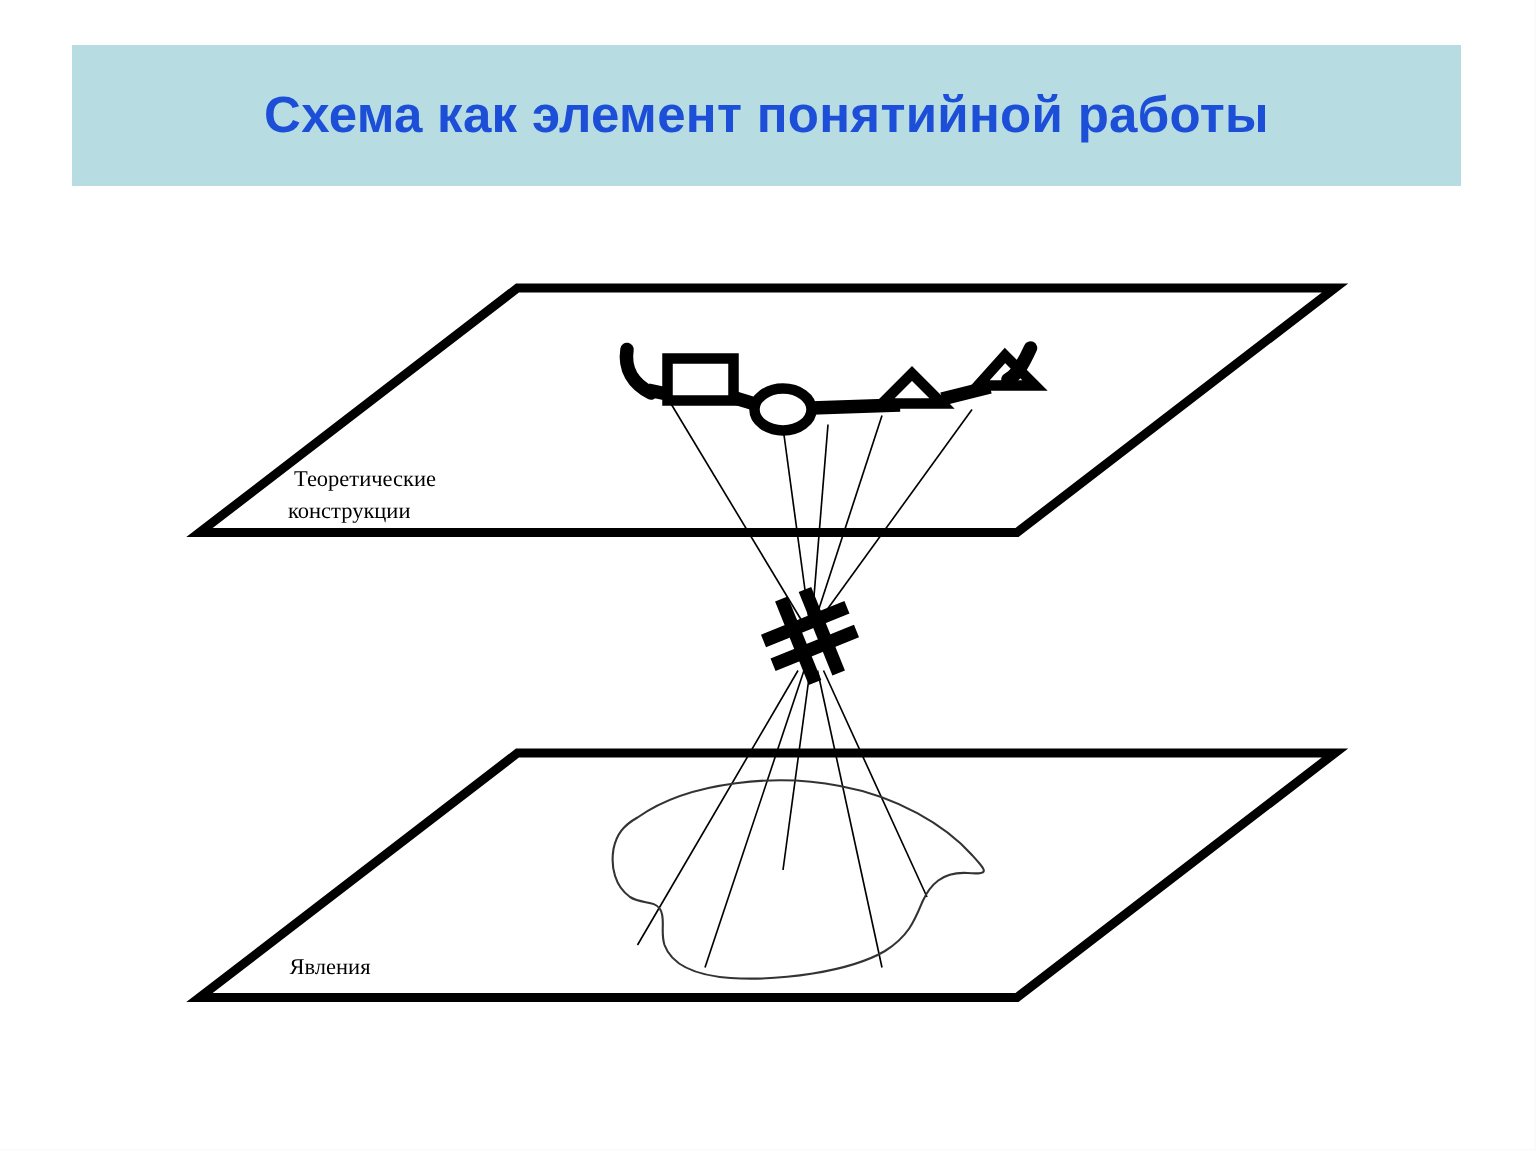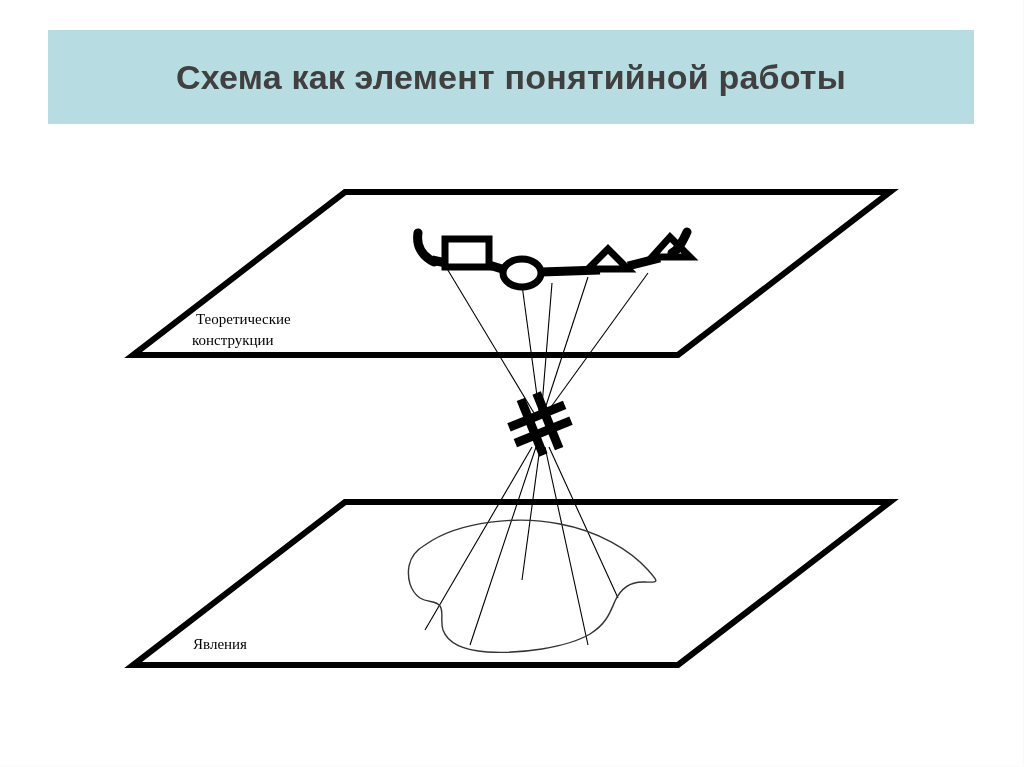--- a/index.html
+++ b/index.html
@@ -31,21 +31,21 @@
     height: 94px;
     background: #b7dde2;
     display: flex;
     align-items: center;
     justify-content: center;
   }
   #title-text {
     font-family: "Liberation Sans", sans-serif;
     font-weight: bold;
     font-size: 34px;
-    color: #404040;
+    color: #1d4ed8;
     letter-spacing: 0.2px;
     white-space: nowrap;
     line-height: 1;
   }
   #diagram-svg {
     position: absolute;
     left: 0;
     top: 0;
     width: 1024px;
     height: 767px;

